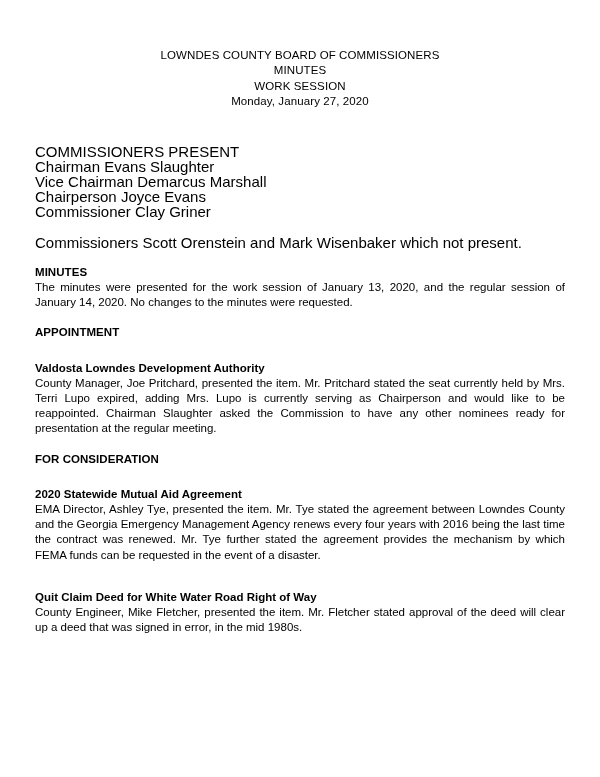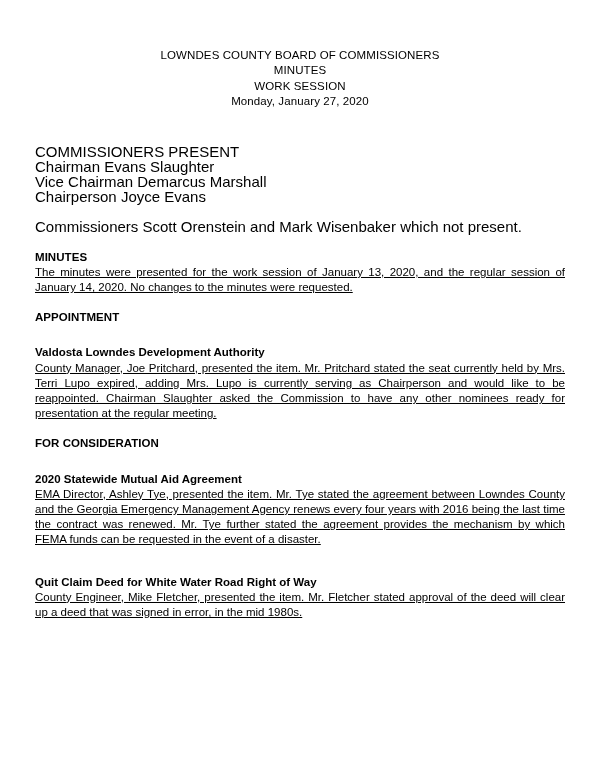--- a/index.html
+++ b/index.html
@@ -72,21 +72,20 @@
     margin-top: 12px;
   }
 
   .body-para {
     font-size: 11.5px;
     line-height: 15.2px;
     font-weight: normal;
     text-align: justify;
     text-justify: inter-word;
     hyphens: none;
-    text-decoration: underline;
   }
 
   .group { margin: 0; padding: 0; }
 </style>
 </head>
 <body>
 
 <div class="page">
   <div class="content">
 
@@ -97,20 +96,21 @@
       <div class="title-line">Monday, January 27, 2020</div>
     </div>
 
     <div class="spacer-lg"></div>
 
     <div class="group">
       <div class="plain-line">COMMISSIONERS PRESENT</div>
       <div class="plain-line">Chairman Evans Slaughter</div>
       <div class="plain-line">Vice Chairman Demarcus Marshall</div>
       <div class="plain-line">Chairperson Joyce Evans</div>
+      <div class="plain-line">Commissioner Clay Griner</div>
     </div>
 
     <div class="spacer-md"></div>
 
     <div class="group">
       <div class="plain-line">Commissioners Scott Orenstein and Mark Wisenbaker which not present.</div>
     </div>
 
     <div class="spacer-md"></div>
 

